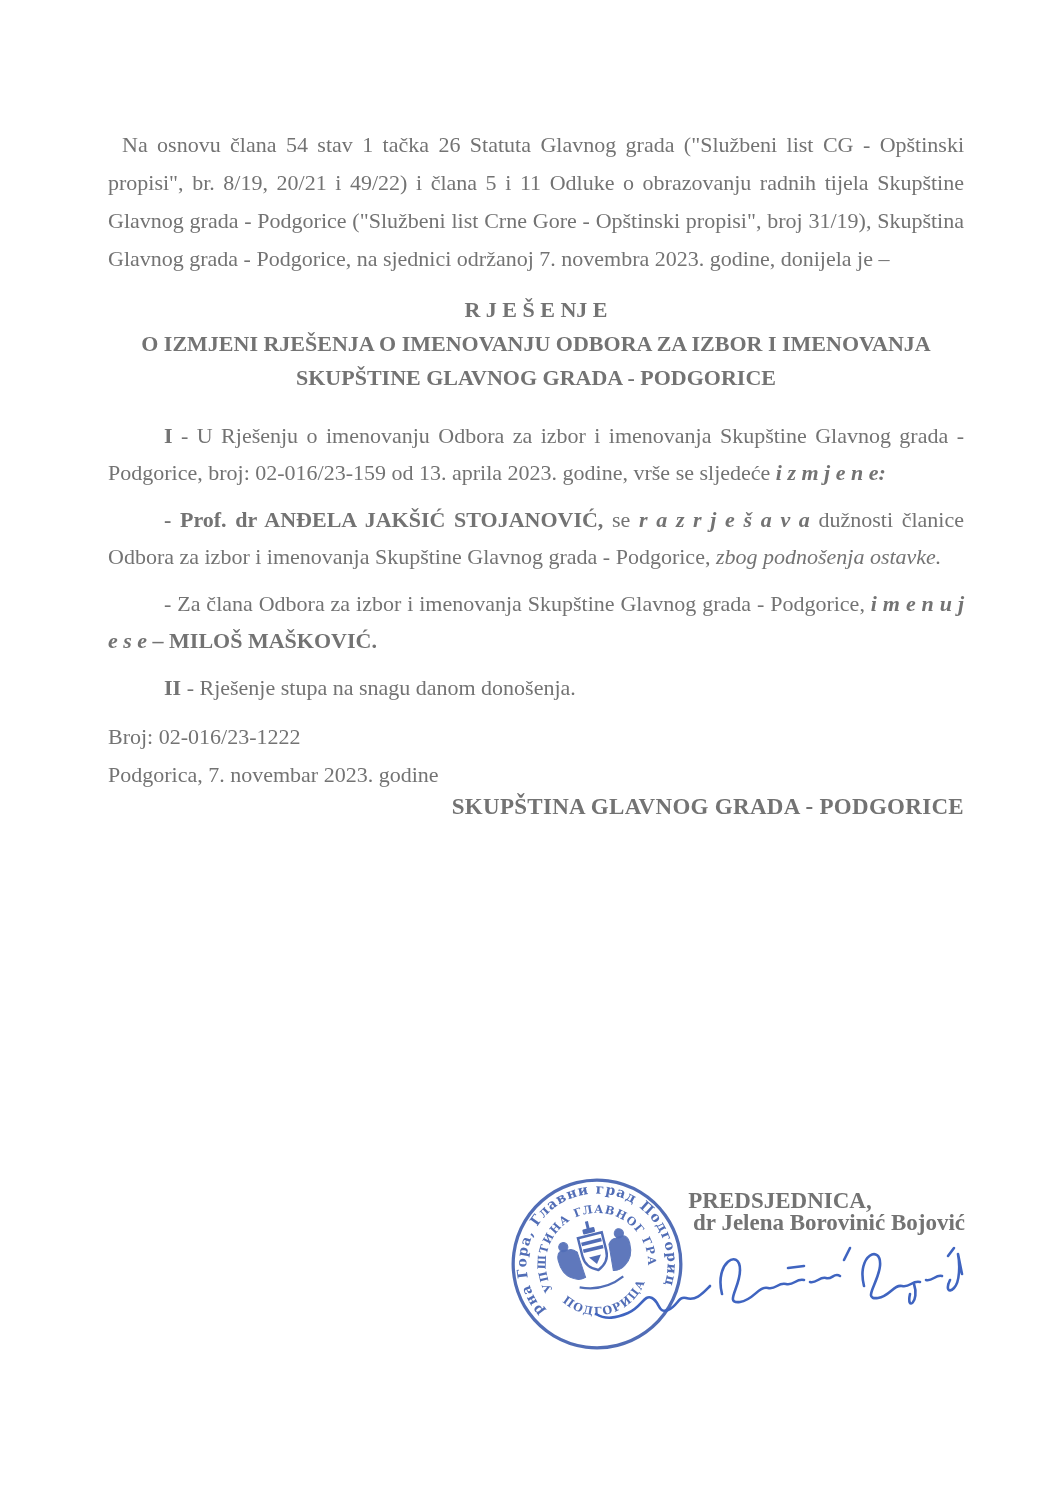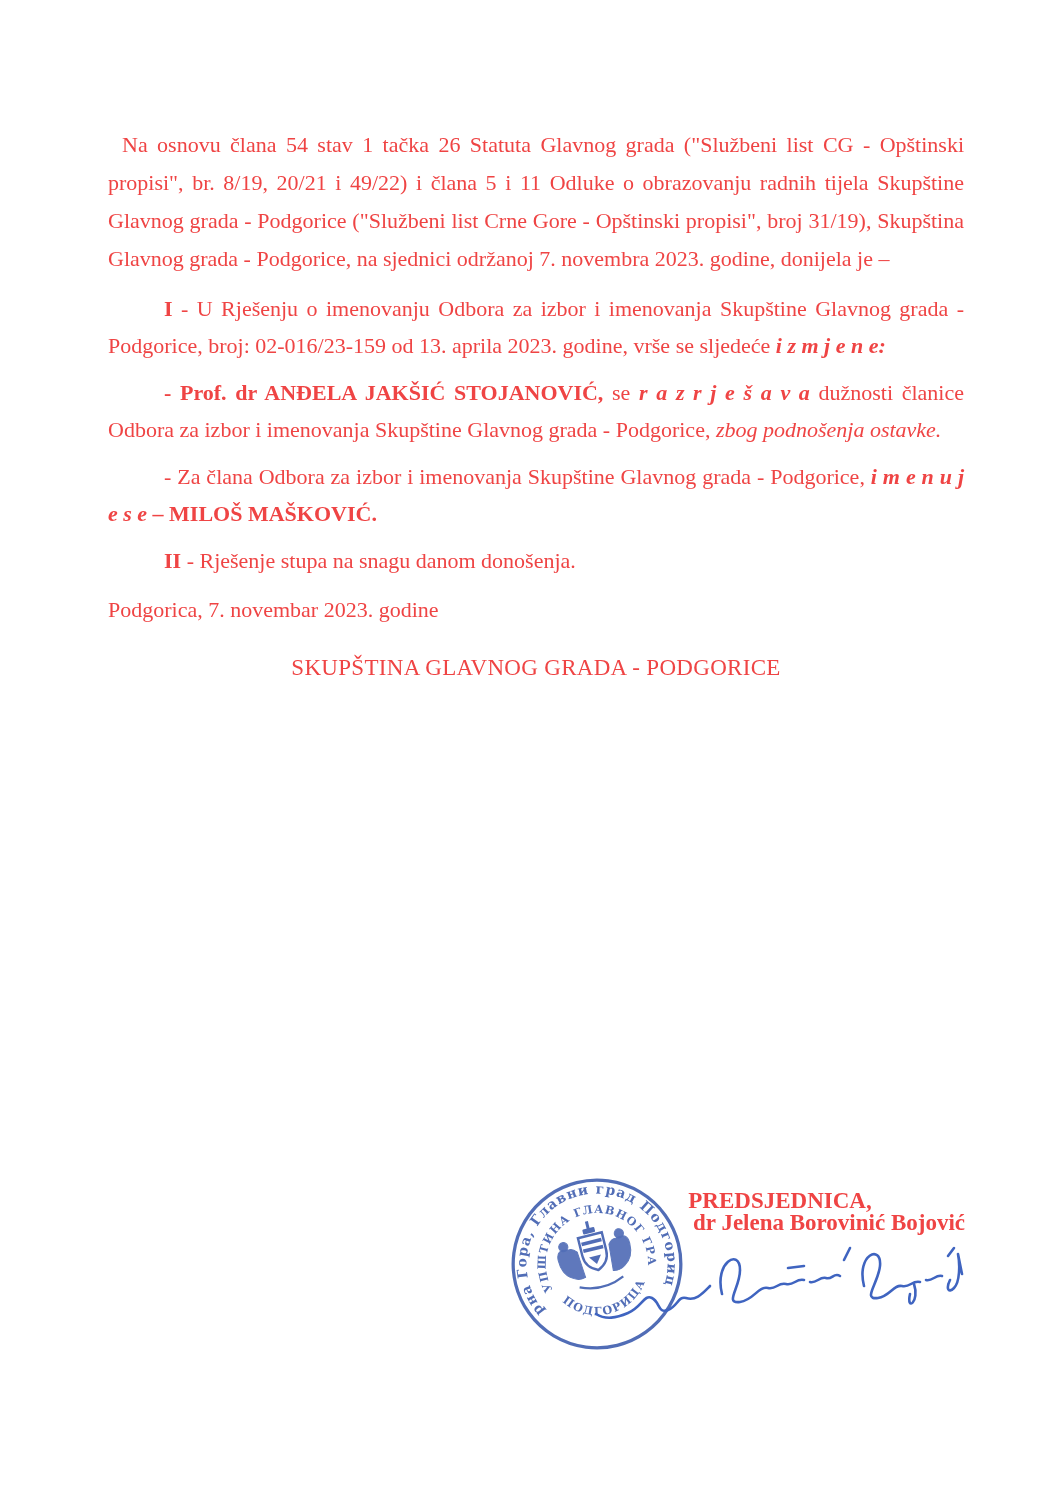--- a/index.html
+++ b/index.html
@@ -2,21 +2,21 @@
 <html><head>
 <meta charset="utf-8">
 <style>
   html,body{margin:0;padding:0;background:#e8e8e8;}
   .page{
     position:relative;
     width:1058px;height:1497px;
     margin:0 auto;
     background:#ffffff;
     font-family:"Liberation Serif","DejaVu Serif",serif;
-    color:#ef4444;
+    color:#737373;
     overflow:hidden;
   }
   .content{
     position:absolute;
     top:126px;left:108px;right:94px;
   }
   p{margin:0;}
   .intro{
     font-size:22px;line-height:38px;
     text-align:justify;
@@ -27,35 +27,34 @@
     font-weight:bold;
     font-size:22px;line-height:34px;
     margin-top:15px;
   }
   .para{
     font-size:22px;line-height:37px;
     text-align:justify;
     text-indent:56px;
     margin-bottom:10px;
   }
-  .para-first{margin-top:12px;}
+  .para-first{margin-top:22px;}
   .para-ii{margin-top:7px;margin-bottom:12px;}
   .seg-normal{font-weight:normal;font-style:normal;}
   .seg-bold{font-weight:bold;font-style:normal;}
   .seg-italic{font-weight:normal;font-style:italic;}
   .seg-bold-italic{font-weight:bold;font-style:italic;}
   .meta-line{
     font-size:22px;line-height:38px;
     text-align:left;text-indent:0;
   }
   .meta-block{margin-top:8px;}
   .issuer{
-    font-size:23px;font-weight:normal;
-    text-align:center;
-    margin-top:26px;
+    font-size:23px;font-weight:bold;
+    text-align:right;
     letter-spacing:.3px;
   }
   .sig-area{position:absolute;left:0;top:1168px;width:1058px;height:320px;}
   .sig-role{
     position:absolute;left:620px;top:20px;width:320px;
     font-size:23px;font-weight:bold;text-align:center;
     z-index:2;
   }
   .sig-name{
     position:absolute;left:575px;top:42px;width:390px;
@@ -75,27 +74,33 @@
 </style>
 </head>
 <body>
 
 <div class="page">
 
   <div class="content">
 
     <p class="intro">Na osnovu člana 54 stav 1 tačka 26 Statuta Glavnog grada ("Službeni list CG - Opštinski propisi", br. 8/19, 20/21 i 49/22) i člana 5 i 11 Odluke o obrazovanju radnih tijela Skupštine Glavnog grada - Podgorice ("Službeni list Crne Gore - Opštinski propisi", broj 31/19), Skupština Glavnog grada - Podgorice, na sjednici održanoj 7. novembra 2023. godine, donijela je –</p>
 
+    <div class="title-block">
+      <div>R J E Š E NJ E</div>
+      <div>O IZMJENI RJEŠENJA O IMENOVANJU ODBORA ZA IZBOR I IMENOVANJA</div>
+      <div>SKUPŠTINE GLAVNOG GRADA - PODGORICE</div>
+    </div>
 
     <p class="para para-first"><span class="seg-bold">I</span><span class="seg-normal"> - U Rješenju o imenovanju Odbora za izbor i imenovanja Skupštine Glavnog grada - Podgorice, broj: 02-016/23-159 od 13. aprila 2023. godine, vrše se sljedeće </span><span class="seg-bold-italic">i z m j e n e:</span></p>
     <p class="para"><span class="seg-bold">- Prof. dr ANĐELA JAKŠIĆ STOJANOVIĆ,</span><span class="seg-normal"> se </span><span class="seg-bold-italic">r a z r j e š a v a</span><span class="seg-normal"> dužnosti članice Odbora za izbor i imenovanja Skupštine Glavnog grada - Podgorice, </span><span class="seg-italic">zbog podnošenja ostavke.</span></p>
     <p class="para"><span class="seg-normal">- Za člana Odbora za izbor i imenovanja Skupštine Glavnog grada - Podgorice, </span><span class="seg-bold-italic">i m e n u j e  s e</span><span class="seg-bold"> –  </span><span class="seg-bold">MILOŠ MAŠKOVIĆ.</span></p>
     <p class="para para-ii"><span class="seg-bold">II</span><span class="seg-normal"> -  Rješenje stupa na snagu danom donošenja.</span></p>
 
     <div class="meta-block">
+      <p class="meta-line">Broj: 02-016/23-1222</p>
       <p class="meta-line">Podgorica, 7. novembar 2023. godine</p>
     </div>
 
     <p class="issuer">SKUPŠTINA GLAVNOG GRADA - PODGORICE</p>
   </div>
 
   <div class="sig-area">
 
     <div class="sig-role">PREDSJEDNICA,</div>
     <div class="sig-name">dr Jelena Borovinić Bojović</div>

